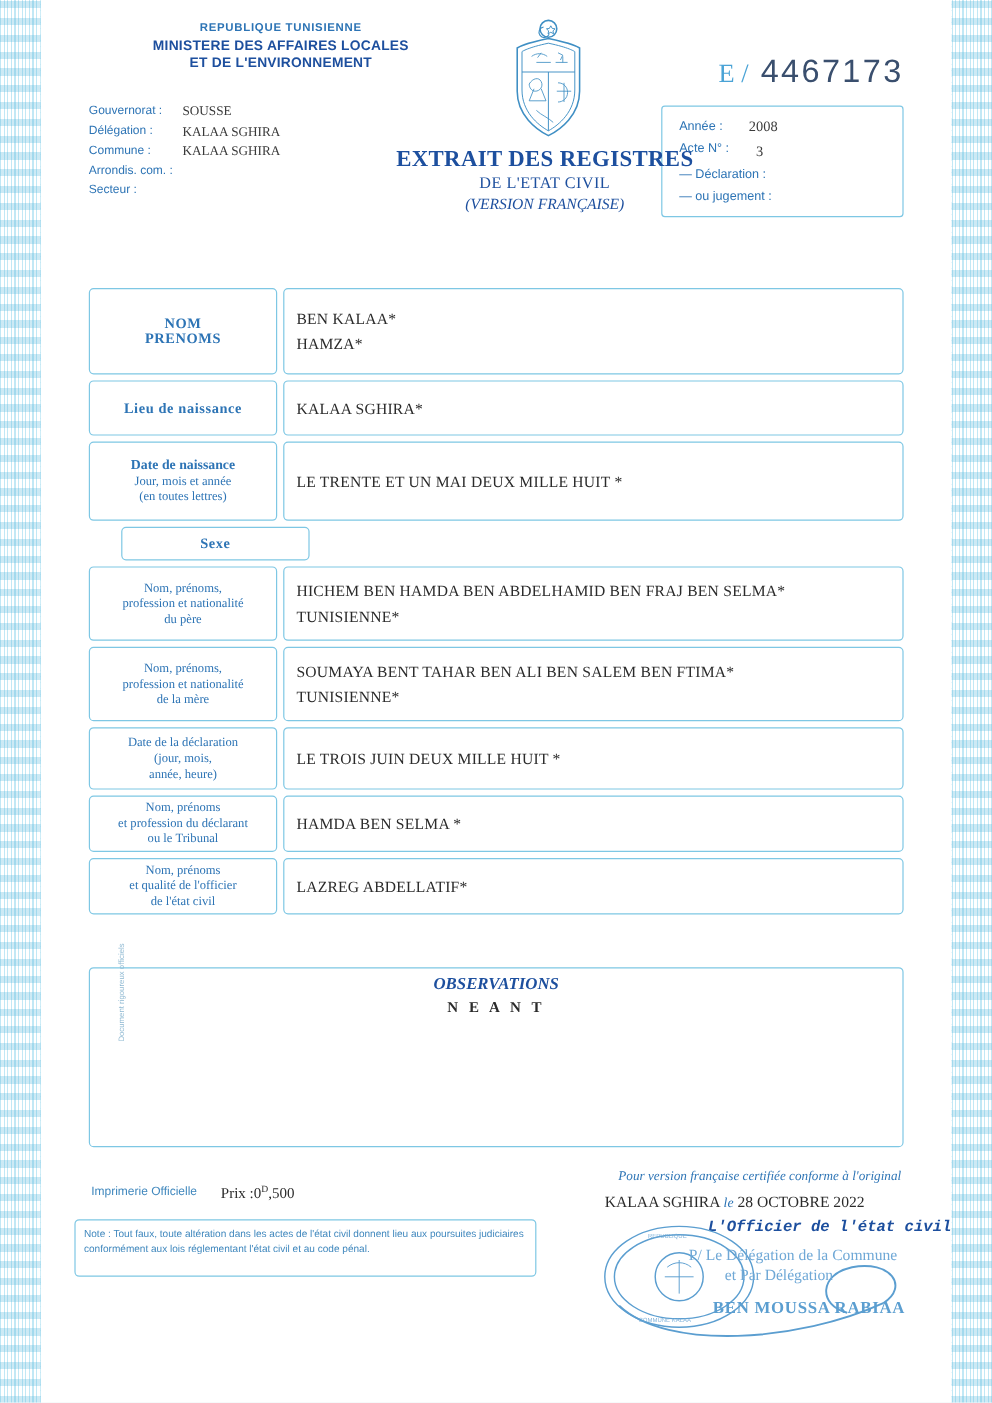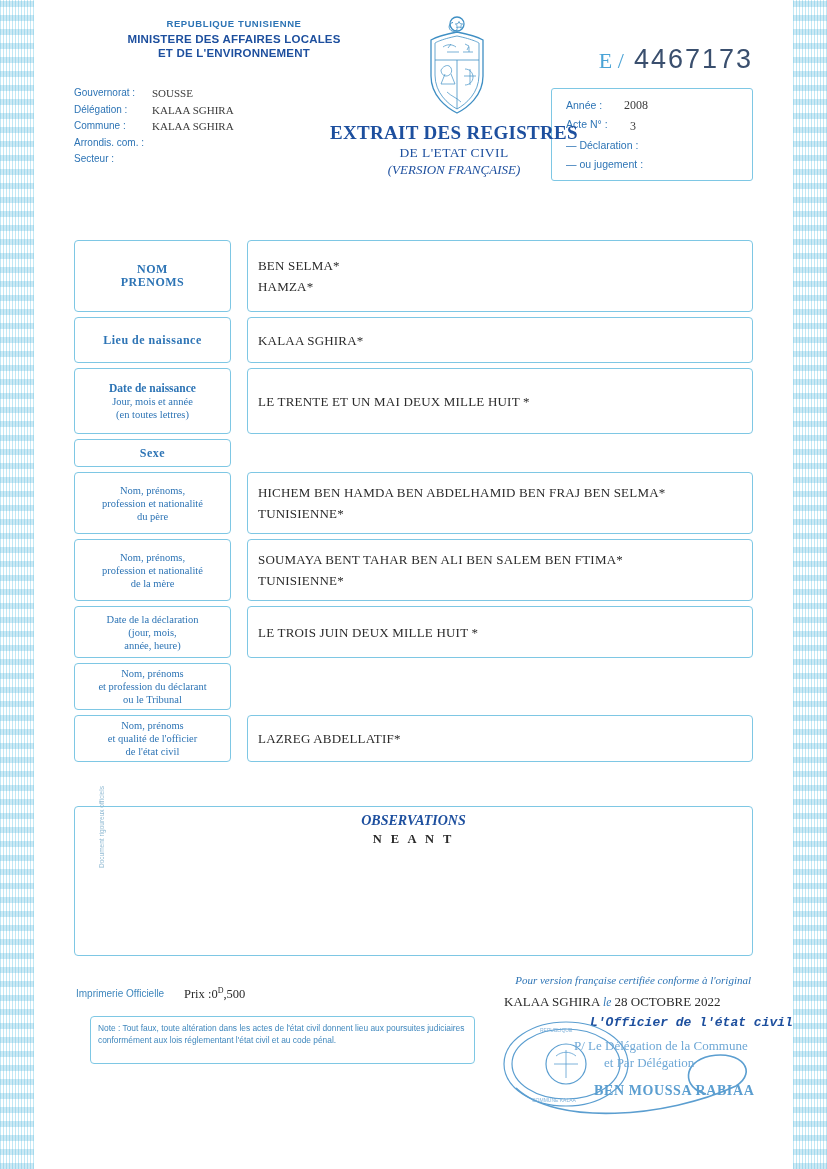--- a/index.html
+++ b/index.html
@@ -49,21 +49,21 @@
   .serial{position:absolute;right:40px;top:44px;display:flex;align-items:baseline;gap:10px;}
   .serial .e{font-family:"Liberation Serif",serif;font-size:22px;color:#4aa3d6;}
   .serial .num{font-family:"Liberation Sans",sans-serif;font-size:27px;letter-spacing:2px;color:#3a4f6e;}
 
   .annee{position:absolute;right:40px;top:88px;width:200px;height:91px;border:1px solid #7ec7e4;border-radius:3px;}
   .annee .ln{position:absolute;font-family:"Liberation Sans",sans-serif;font-size:10.5px;color:#2d74b5;}
   .annee .v{font-family:"Liberation Serif",serif;font-size:12px;color:#3a3a3a;}
 
   
   .tbl{position:absolute;left:40px;right:40px;top:240px;}
-  .r{display:flex;margin-bottom:5px;gap:11px;}
+  .r{display:flex;margin-bottom:5px;}
   .lc{
     width:157px;border:1px solid #7ec7e4;border-radius:4px;margin-right:5px;
     display:flex;align-items:center;justify-content:center;text-align:center;
     font-family:"Liberation Serif",serif;color:#2d74b5;font-size:10.5px;line-height:13px;padding:2px 4px;box-sizing:border-box;
   }
   .lc.b{font-weight:bold;font-size:12px;letter-spacing:.5px;}
   .vc{
     flex:1;border:1px solid #7ec7e4;border-radius:4px;box-sizing:border-box;
     padding:7px 10px;font-family:"Liberation Serif",serif;font-size:13px;color:#2b2b2b;
     display:flex;flex-direction:column;justify-content:center;
@@ -73,21 +73,21 @@
   
   .obs{position:absolute;left:40px;right:40px;top:806px;height:148px;border:1px solid #7ec7e4;border-radius:4px;}
   .obs .ot{text-align:center;font-family:"Liberation Serif",serif;font-style:italic;font-weight:bold;font-size:14px;color:#1d4f9e;margin-top:6px;}
   .obs .on{text-align:center;font-family:"Liberation Serif",serif;font-weight:bold;font-size:12.5px;color:#2b2b2b;letter-spacing:3px;margin-top:3px;}
 
   
   .imp{position:absolute;left:42px;top:988px;font-family:"Liberation Sans",sans-serif;font-size:10px;color:#3f87bd;}
   .prix{position:absolute;left:150px;top:986px;font-family:"Liberation Serif",serif;font-size:12.5px;color:#2b2b2b;}
   .prix sup{font-size:8px;}
   .note{
-    position:absolute;left:56px;top:1016px;width:385px;height:48px;border:1px solid #7ec7e4;border-radius:4px;
+    position:absolute;left:28px;top:1016px;width:385px;height:48px;border:1px solid #7ec7e4;border-radius:4px;
     font-family:"Liberation Sans",sans-serif;font-size:8.4px;color:#3f87bd;line-height:12px;padding:5px 7px;box-sizing:border-box;
   }
   .conf{position:absolute;right:42px;top:974px;text-align:right;font-family:"Liberation Serif",serif;font-style:italic;font-size:11px;color:#2d74b5;}
   .place{position:absolute;left:470px;top:994px;font-family:"Liberation Serif",serif;font-size:13px;color:#2b2b2b;}
   .place .le{font-style:italic;font-size:11.5px;color:#2d74b5;}
   .officer{position:absolute;left:556px;top:1015px;font-family:Liberation Mono, monospace;font-weight:bold;font-style:italic;font-size:13px;color:#1d4f9e;}
   .sig1{position:absolute;left:540px;top:1038px;font-family:"Liberation Serif",serif;font-size:13px;color:#6fa8d6;}
   .sig2{position:absolute;left:570px;top:1055px;font-family:"Liberation Serif",serif;font-size:13px;color:#6fa8d6;}
   .sig3{position:absolute;left:560px;top:1083px;font-family:"Liberation Serif",serif;font-weight:bold;font-size:14px;color:#5b9ed0;letter-spacing:.6px;}
 
@@ -181,21 +181,21 @@
     <div class="tbl">
 
       <div class="r" style="height:72px;">
         <div class="lc b">
           <div>
             <div>NOM</div>
             <div>PRENOMS</div>
           </div>
         </div>
         <div class="vc">
-          <div>BEN SELMA*</div>
+          <div>BEN KALAA*</div>
           <div>HAMZA*</div>
         </div>
       </div>
 
       <div class="r" style="height:46px;">
         <div class="lc b">
           <div>Lieu de naissance</div>
         </div>
         <div class="vc">
           <div>KALAA SGHIRA*</div>
@@ -208,21 +208,21 @@
             <div style="font-weight:bold;font-size:11.5px;">Date de naissance</div>
             <div>Jour, mois et année</div>
             <div>(en toutes lettres)</div>
           </div>
         </div>
         <div class="vc">
           <div>LE TRENTE ET UN MAI  DEUX MILLE HUIT *</div>
         </div>
       </div>
 
-      <div class="r" style="height:28px;">
+      <div class="r" style="height:28px;margin-left:27px;">
         <div class="lc b">
           <div>Sexe</div>
         </div>
       </div>
 
       <div class="r" style="height:62px;">
         <div class="lc">
           <div>
             <div>Nom, prénoms,</div>
             <div>profession et nationalité</div>
@@ -262,20 +262,23 @@
         </div>
       </div>
 
       <div class="r" style="height:47px;">
         <div class="lc">
           <div>
             <div>Nom, prénoms</div>
             <div>et profession du déclarant</div>
             <div>ou le Tribunal</div>
           </div>
+        </div>
+        <div class="vc">
+          <div>HAMDA  BEN SELMA       *</div>
         </div>
       </div>
 
       <div class="r" style="height:47px;">
         <div class="lc">
           <div>
             <div>Nom, prénoms</div>
             <div>et qualité de l'officier</div>
             <div>de l'état civil</div>
           </div>

